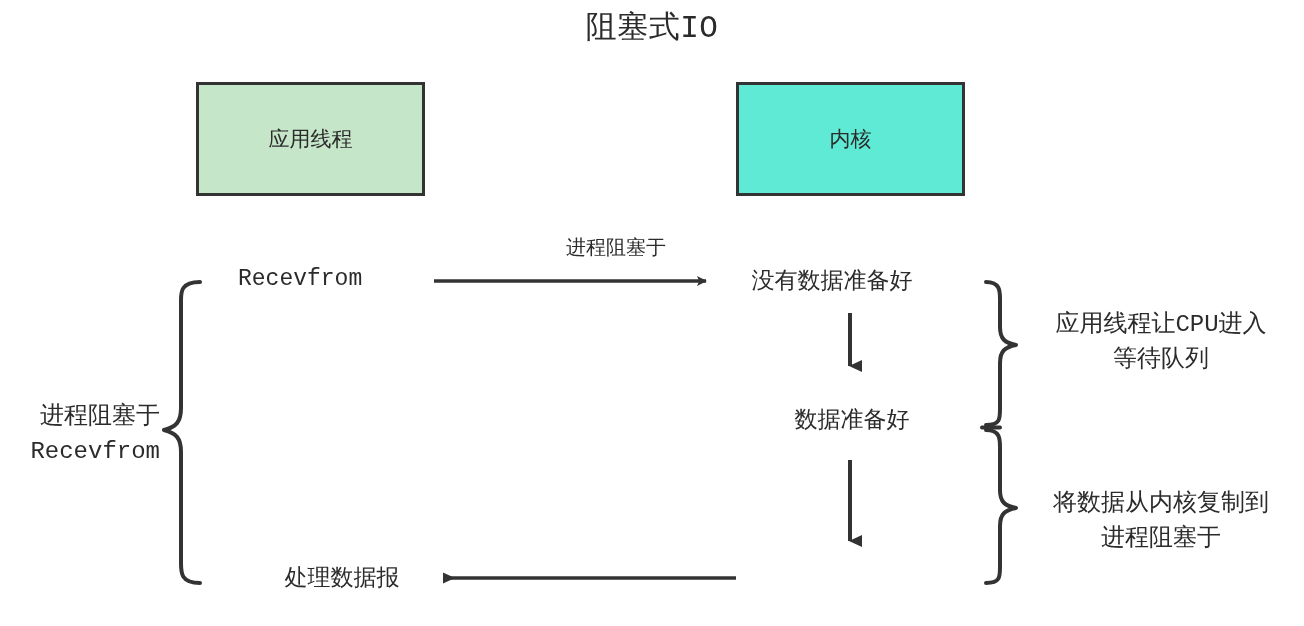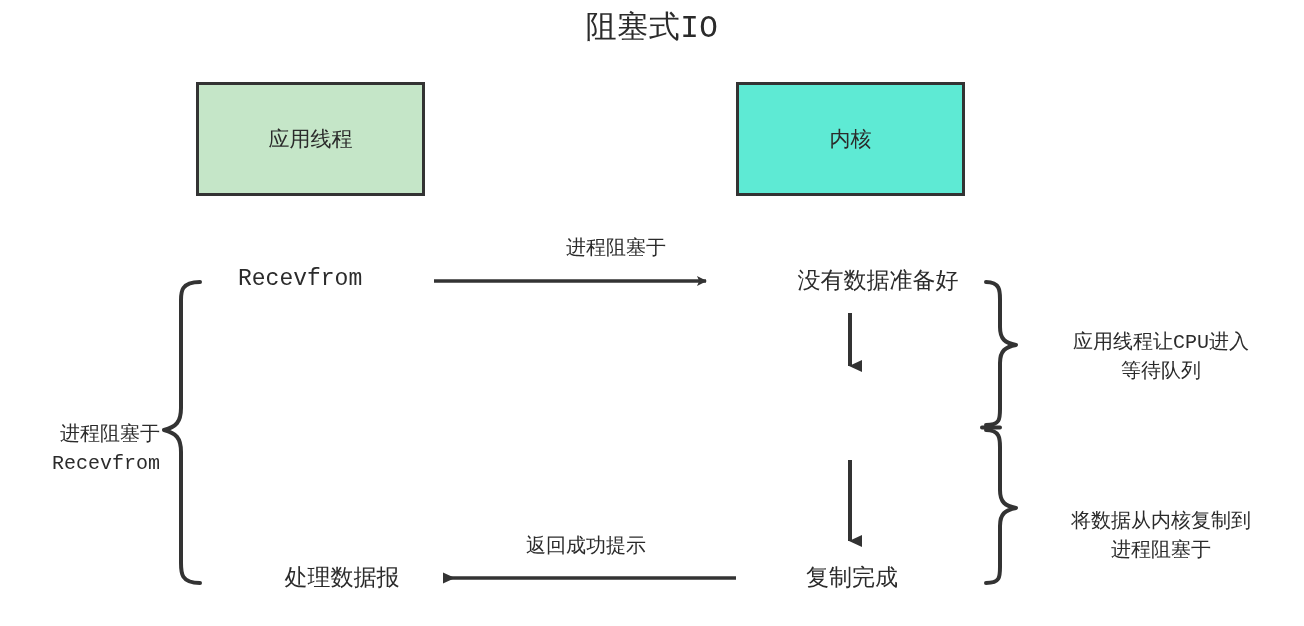--- a/index.html
+++ b/index.html
@@ -61,42 +61,41 @@
 
   
   .node-label {
     font-size: 23px;
     color: #2b2b2b;
     white-space: nowrap;
     text-align: center;
   }
   #node-recvfrom   { left: 238px; top: 266px; width: 200px; text-align: left;}
   #node-process    { left: 232px; top: 562px; width: 220px; text-align: center;}
-  #node-nodata     { left: 768px; top: 265px; width: 220px; }
+  #node-nodata     { left: 722px; top: 265px; width: 220px; }
   #node-dataready  { left: 742px; top: 404px; width: 220px; }
   #node-copydone   { left: 742px; top: 562px; width: 220px; }
 
   
   .edge-label {
     font-size: 20px;
     color: #2b2b2b;
     white-space: nowrap;
     text-align: center;
   }
   #label-syscall { left: 466px; top: 234px; width: 300px; }
   #label-return  { left: 436px; top: 532px; width: 300px; }
 
   
   .annotation {
-    font-size: 20px;
+    font-size: 24px;
     line-height: 1.45;
     color: #2b2b2b;
     text-align: center;
     white-space: pre-line;
-    margin-top: 20px;
   }
   #ann-left {
     left: 0px;
     top: 400px;
     width: 160px;
     text-align: right;
   }
   #ann-wait   { left: 1018px; top: 308px; width: 286px; }
   #ann-wake   { left: 1018px; top: 414px; width: 286px; }
   #ann-copy   { left: 1018px; top: 487px; width: 286px; }
@@ -124,26 +123,25 @@
   <div class="abs top-box" id="box-kernel">
     <span>内核</span>
   </div>
 
   <div class="abs node-label" id="node-recvfrom">Recevfrom</div>
 
   <div class="abs node-label" id="node-process">处理数据报</div>
 
   <div class="abs node-label" id="node-nodata">没有数据准备好</div>
 
+  <div class="abs node-label" id="node-dataready">数据准备好</div>
 
-  <div class="abs node-label" id="node-copydone">复制完成</div>
 
   <div class="abs edge-label" id="label-syscall">进程阻塞于</div>
 
-  <div class="abs edge-label" id="label-return">返回成功提示</div>
 
   <div class="abs annotation" id="ann-left">进程阻塞于
 Recevfrom</div>
 
   <div class="abs annotation" id="ann-wait">应用线程让CPU进入
 等待队列</div>
 
 
   <div class="abs annotation" id="ann-copy">将数据从内核复制到
 进程阻塞于</div>

